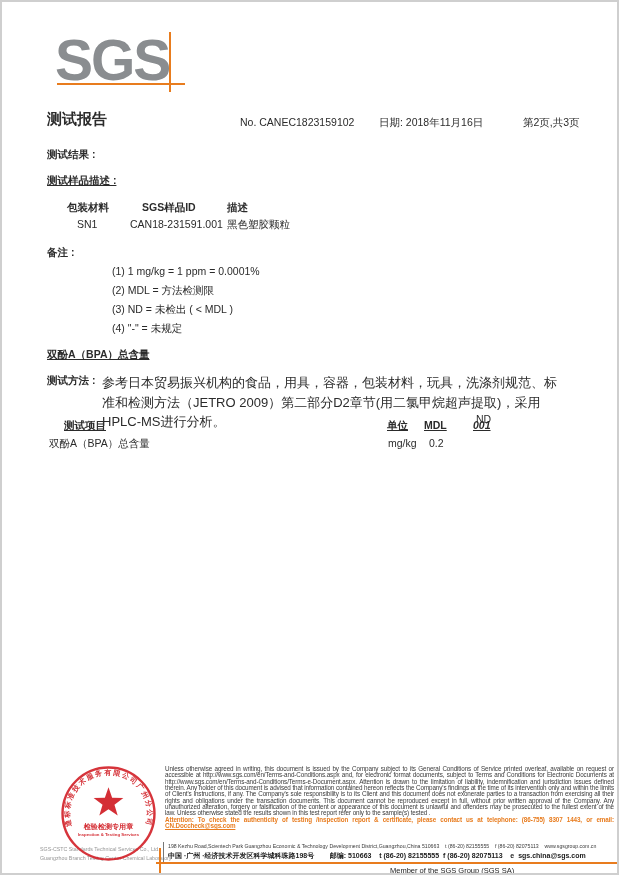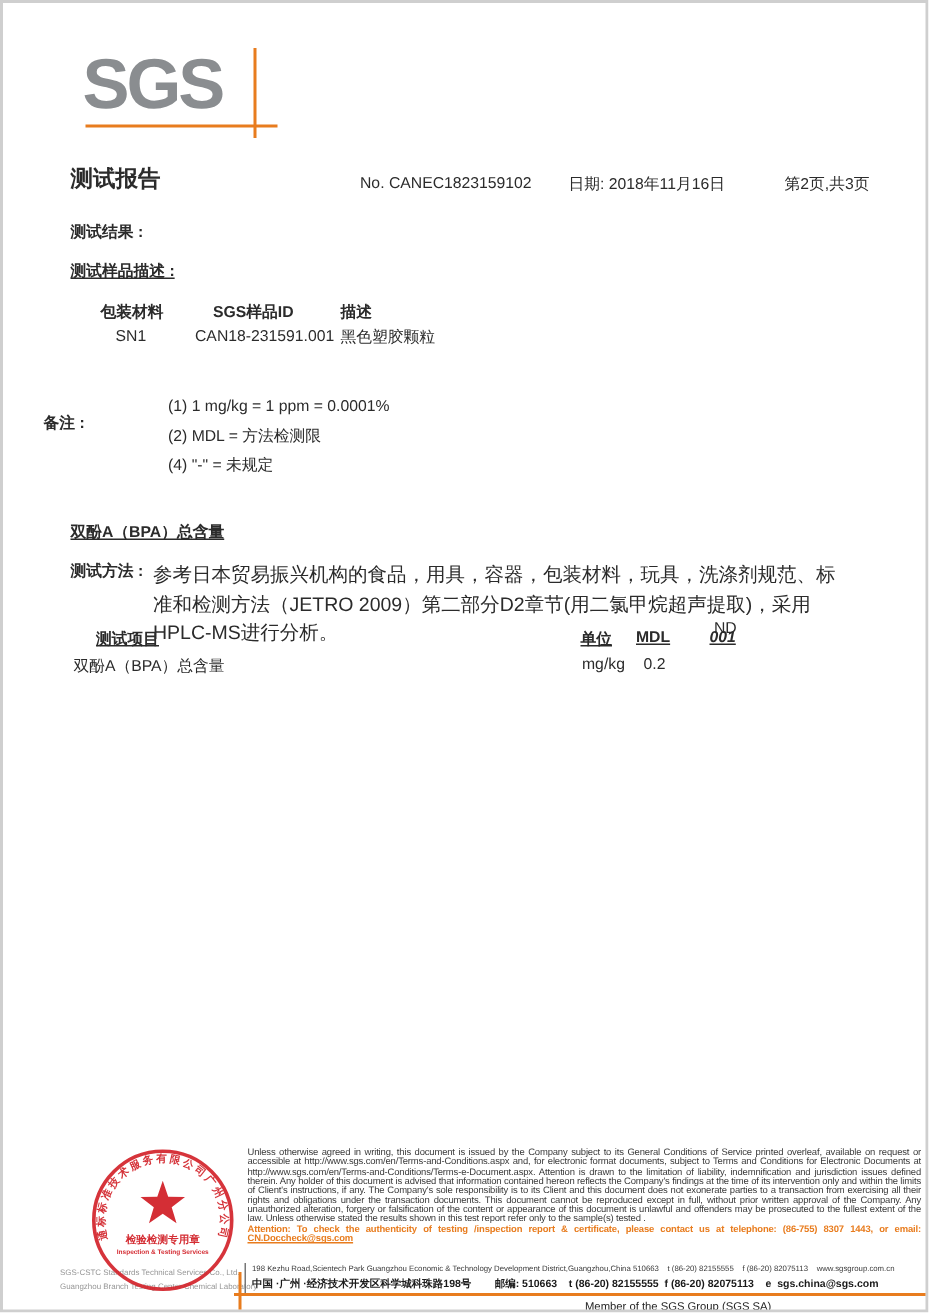--- a/index.html
+++ b/index.html
@@ -6,21 +6,21 @@
   .page{
     position:relative;width:619px;height:875px;overflow:hidden;
     background:#ffffff;border:2px solid #cfcfcf;box-sizing:border-box;
     font-family:"Liberation Sans","DejaVu Sans",sans-serif;color:#2b2b2b;
   }
   .abs{position:absolute;}
   .t{font-size:10.5px;color:#2b2b2b;white-space:nowrap;}
   .b{font-weight:bold;}
   .u{text-decoration:underline;}
   .i{font-style:italic;}
-  .logo-text{font-size:47px;font-weight:bold;color:#8a8d90;letter-spacing:-2px;line-height:1;}
+  .logo-text{font-size:57px;font-weight:bold;color:#8a8d90;letter-spacing:-2px;line-height:1;}
   .orange{background:#e87c1e;}
   .para{font-size:13px;line-height:19.5px;color:#2b2b2b;white-space:normal;}
   .legal{
     width:449px;font-size:6.3px;line-height:6.35px;color:#3a3a3a;
     text-align:justify;letter-spacing:-0.1px;white-space:normal;
   }
   .attn{color:#e87c1e;font-weight:bold;}
   .attn a{color:#e87c1e;text-decoration:underline;cursor:pointer;}
   .addr-en{font-size:5.2px;color:#3a3a3a;white-space:pre;}
   .addr-cn{font-size:7px;font-weight:bold;color:#1a1a1a;white-space:pre;}
@@ -48,24 +48,25 @@
 
   <div>
     <span class="abs t b" style="left:65px;top:199px;">包装材料</span>
     <span class="abs t b" style="left:140px;top:199px;">SGS样品ID</span>
     <span class="abs t b" style="left:225px;top:199px;">描述</span>
     <span class="abs t" style="left:75px;top:216px;">SN1</span>
     <span class="abs t" style="left:128px;top:216px;">CAN18-231591.001</span>
     <span class="abs t" style="left:225px;top:216px;">黑色塑胶颗粒</span>
   </div>
 
-  <div class="abs t b" style="left:27px;top:244px;margin-top:29px;">备注 :</div>
+  <div class="abs t b" style="left:45px;top:244px;">备注 :</div>
   <div class="abs" style="left:110px;top:263px;">
     <div class="t" style="height:19px;">(1) 1 mg/kg = 1 ppm = 0.0001%</div>
     <div class="t" style="height:19px;">(2) MDL = 方法检测限</div>
+    <div class="t" style="height:19px;">(3) ND = 未检出 ( &lt; MDL )</div>
     <div class="t" style="height:19px;">(4) "-" = 未规定</div>
   </div>
 
   <div class="abs t b u" style="left:45px;top:346px;">双酚A（BPA）总含量</div>
   <div class="abs t b" style="left:45px;top:372px;">测试方法 :</div>
   <div class="abs para" style="left:100px;top:371px;width:458px;">参考日本贸易振兴机构的食品，用具，容器，包装材料，玩具，洗涤剂规范、标准和检测方法（JETRO 2009）第二部分D2章节(用二氯甲烷超声提取)，采用HPLC-MS进行分析。</div>
 
   <div>
     <span class="abs t b u" style="left:62px;top:417px;">测试项目</span>
     <span class="abs t b u" style="left:385px;top:417px;">单位</span>

